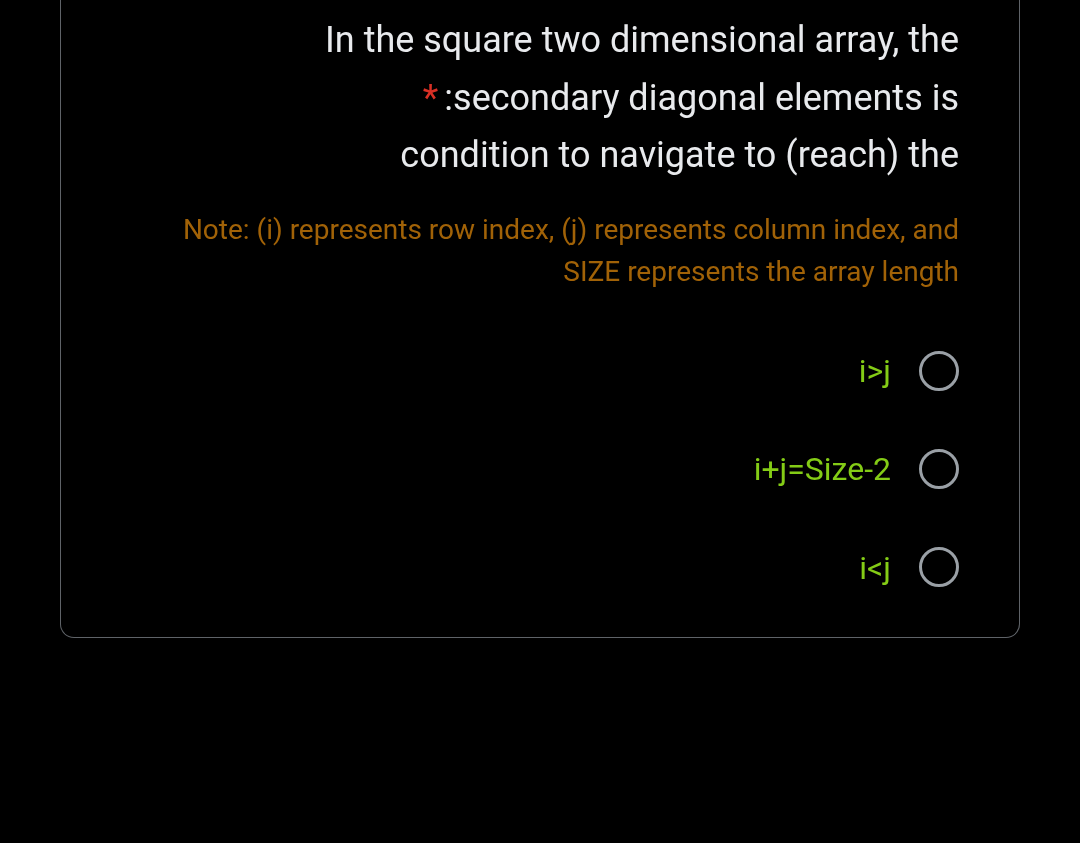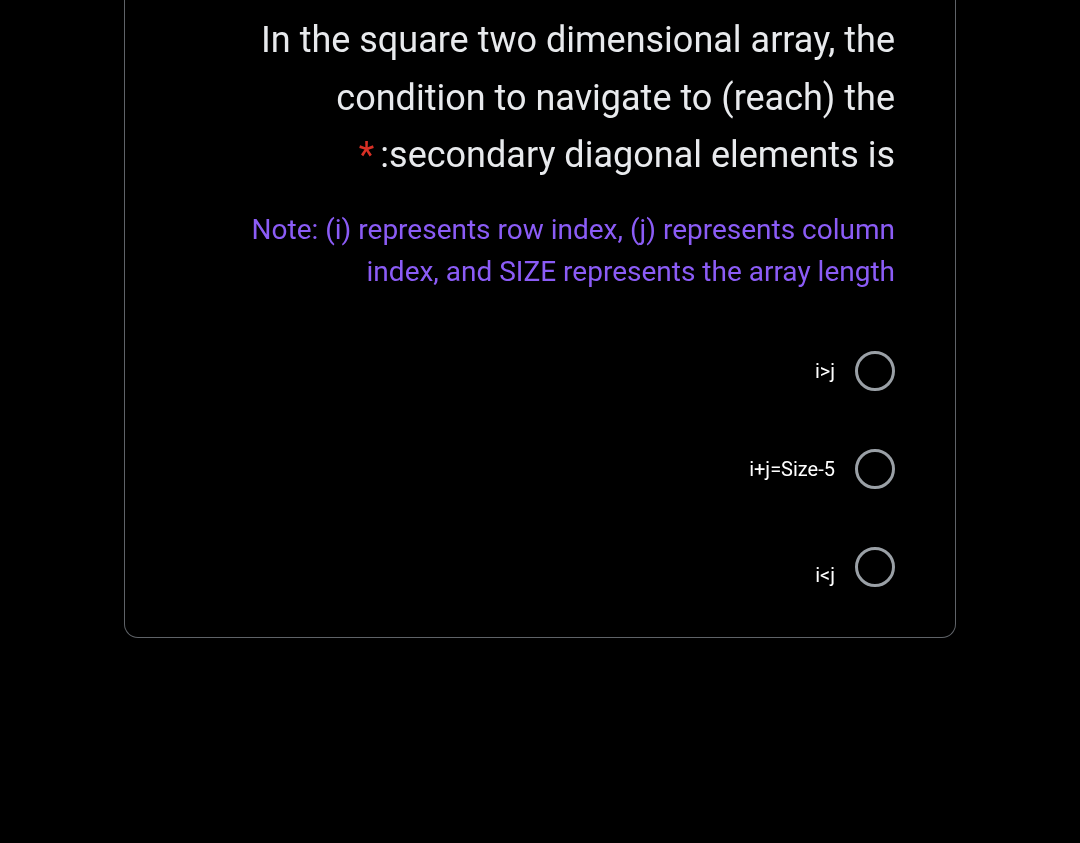--- a/index.html
+++ b/index.html
@@ -11,21 +11,21 @@
       background: #000;
       width: 1080px;
       height: 843px;
       font-family: 'Roboto', Arial, sans-serif;
       color: #e8eaed;
       display: flex;
       justify-content: center;
       align-items: flex-start;
     }
     .card {
-      width: 832px;
+      width: 960px;
       margin-top: 0;
       border: 1px solid #5f6368;
       border-radius: 0 0 14px 14px;
       border-top: none;
       padding: 12px 60px 50px 60px;
       background: #000;
     }
     .question-line {
       font-size: 36px;
       line-height: 1.6;
@@ -38,75 +38,75 @@
     }
     .required {
       color: #d93025;
       margin-right: 6px;
     }
     .note {
       margin-top: 24px;
       font-size: 28px;
       line-height: 1.5;
       text-align: right;
-      color: #8b5cf6;
+      color: #a16207;
       font-weight: 400;
     }
     .options {
       margin-top: 58px;
     }
     .option-row {
       display: flex;
       align-items: center;
       justify-content: flex-end;
       margin-bottom: 58px;
       cursor: pointer;
     }
     .option-row:last-child {
       margin-bottom: 0;
       align-items: flex-end;
     }
     .option-label {
-      font-size: 20px;
-      color: #ffffff;
-      margin-right: 20px;
+      font-size: 32px;
+      color: #84cc16;
+      margin-right: 28px;
       font-weight: 400;
     }
     .radio-outer {
       width: 40px;
       height: 40px;
       border-radius: 50%;
       border: 3px solid #9aa0a6;
       display: flex;
       align-items: center;
       justify-content: center;
       flex-shrink: 0;
     }
   </style>
 </head>
 <body>
 
 <div class="card">
   <div class="question-line">
     <span class="question-text">In the square two dimensional array, the</span>
-    <span class="question-text">condition to navigate to (reach) the</span>
     <span class="question-text">
       <span class="required">*</span><span>:secondary diagonal elements is</span>
     </span>
+    <span class="question-text">condition to navigate to (reach) the</span>
   </div>
 
   <div class="note">Note: (i) represents row index, (j) represents column index, and SIZE represents the array length</div>
 
   <div class="options">
     <div class="option-row">
       <span class="option-label">i&gt;j</span>
       <span class="radio-outer"></span>
     </div>
     <div class="option-row">
-      <span class="option-label">i+j=Size-5</span>
+      <span class="option-label">i+j=Size-2</span>
       <span class="radio-outer"></span>
     </div>
     <div class="option-row">
       <span class="option-label">i&lt;j</span>
       <span class="radio-outer"></span>
     </div>
   </div>
 </div>
 
 </body></html>

